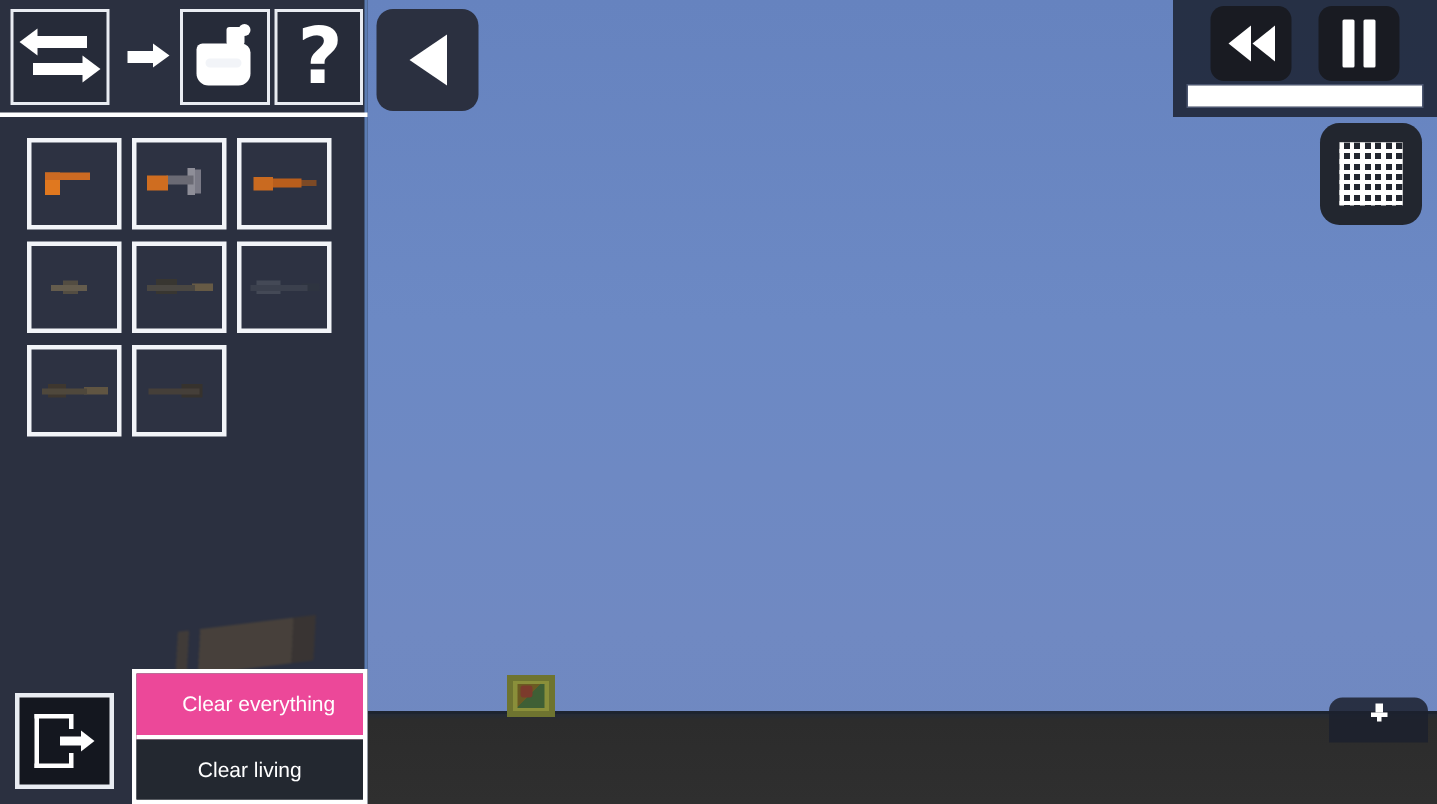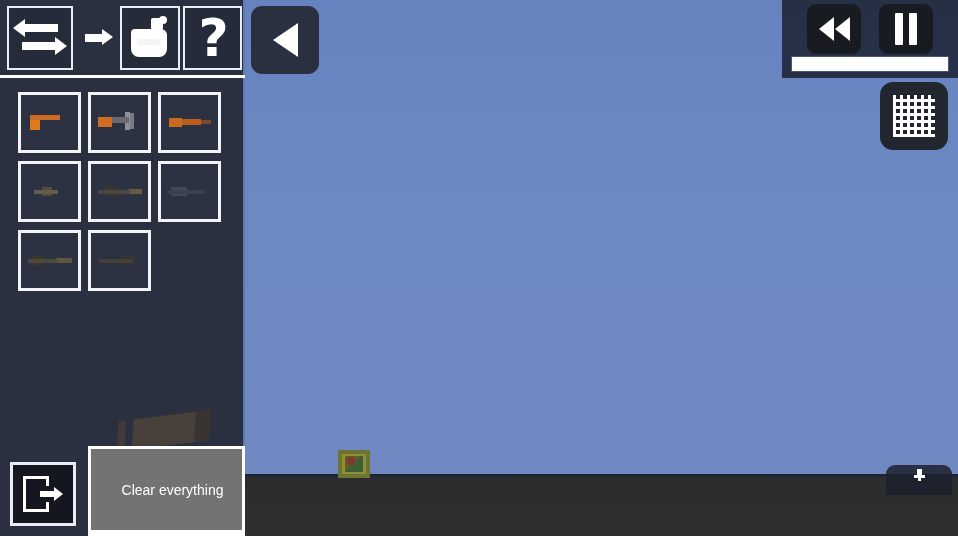--- a/index.html
+++ b/index.html
@@ -404,21 +404,21 @@
     display:flex; flex-direction:column;
   }
   .clear-btn {
     flex:1;
     display:flex; align-items:center; justify-content:center;
     color:#ffffff;
     font-size:14px;
     cursor:pointer;
   }
   .clear-btn.top {
-    background:#737373;
+    background:#ec4899;
     border-bottom:3px solid #ffffff;
     padding-left:12px;
   }
   .clear-btn.bottom {
     background:#232830;
   }
 </style>
 </head>
 <body>
 
@@ -530,16 +530,17 @@
     <div class="exit-btn">
       <span class="ico-exit">
         <i class="frame"></i>
           <i class="shaft"></i>
           <i class="head"></i>
       </span>
     </div>
 
     <div class="clear-panel">
       <div class="clear-btn top">Clear everything</div>
+      <div class="clear-btn bottom">Clear living</div>
     </div>
 
   </div>
 </div>
 
 </body></html>

